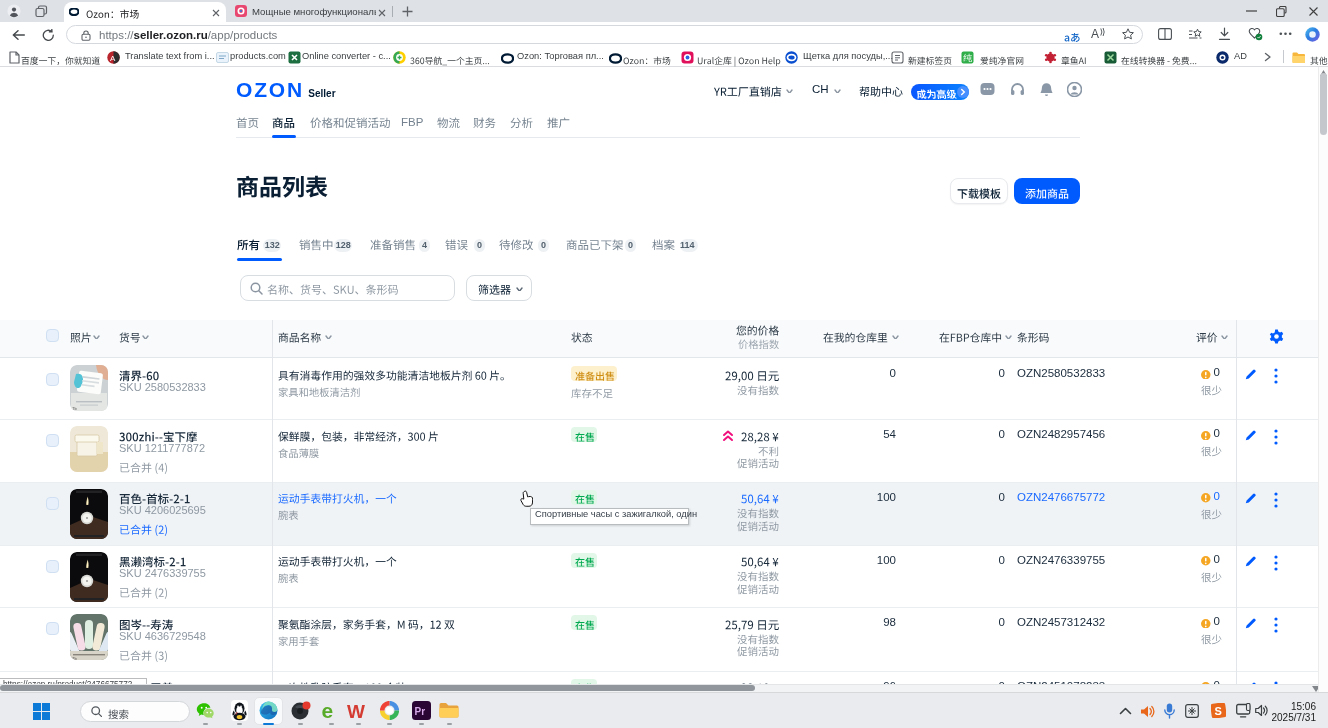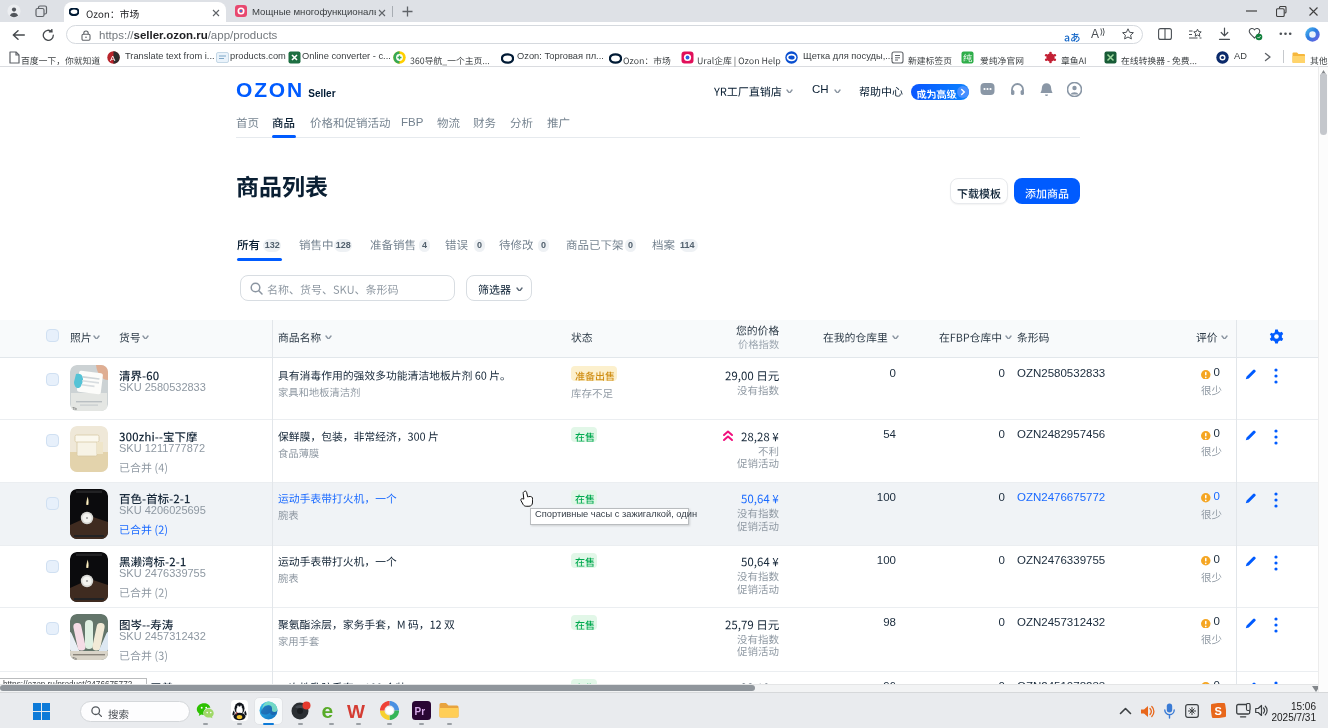--- a/index.html
+++ b/index.html
@@ -1129,21 +1129,21 @@
     <div style="position:absolute;left:118.5px;top:550.0px"><svg width="54.2" height="11.5" style="overflow:visible">
         <g transform="translate(0,9.20) scale(0.01150,-0.01150)" fill="#1a2b3c">
           <use href="#g233" x="0"></use>
           <use href="#g234" x="1000"></use>
           <use href="#g153" x="2000"></use>
           <use href="#g153" x="2357"></use>
           <use href="#g235" x="2714"></use>
           <use href="#g236" x="3714"></use>
         </g>
       </svg></div>
-    <div style="position:absolute;top:564.0px;font:400 11.0px 'Liberation Sans',sans-serif;color:#8e98a2;line-height:11.0px;white-space:nowrap;left:119.0px">SKU 2457312432</div>
+    <div style="position:absolute;top:564.0px;font:400 11.0px 'Liberation Sans',sans-serif;color:#8e98a2;line-height:11.0px;white-space:nowrap;left:119.0px">SKU 4636729548</div>
     <div style="position:absolute;left:119.0px;top:580.5px"><svg width="49.0" height="11.0" style="overflow:visible">
         <g transform="translate(0,8.80) scale(0.01100,-0.01100)" fill="#8e98a2">
           <use href="#g120" x="0"></use>
           <use href="#g195" x="1000"></use>
           <use href="#g196" x="2000"></use>
           <use href="#g197" x="3224"></use>
           <use href="#g19" x="3562"></use>
           <use href="#g199" x="4117"></use>
         </g>
       </svg></div>

